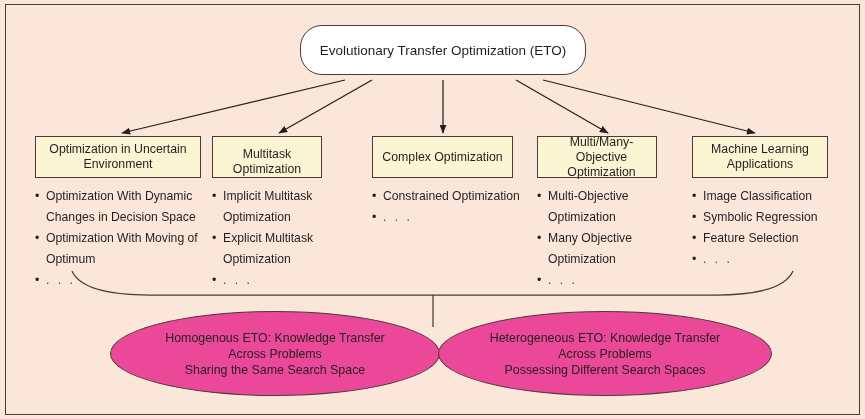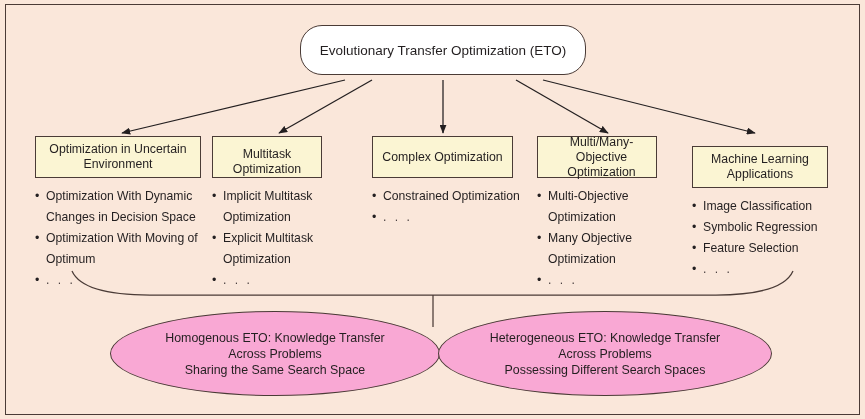--- a/index.html
+++ b/index.html
@@ -106,29 +106,29 @@
 
   
   #col-0 { left: 35px;  width: 180px; }
   #col-0 .cat-box { width: 166px; }
   #col-1 { left: 212px; width: 150px; }
   #col-1 .cat-box { width: 110px; align-items: flex-end; }
   #col-2 { left: 372px; width: 168px; }
   #col-2 .cat-box { width: 141px; }
   #col-3 { left: 537px; width: 150px; }
   #col-3 .cat-box { width: 120px; padding-left: 11px; }
-  #col-4 { left: 692px; width: 140px; margin-top: 10px; }
+  #col-4 { left: 692px; width: 140px; }
   #col-4 .cat-box { width: 136px; }
 
   
   .ellipse-node {
     position: absolute;
     top: 311px;
     height: 85px;
-    background: #f9a8d4;
+    background: #ec4899;
     border: 1.3px solid #4a3b36;
     border-radius: 50%;
     box-sizing: border-box;
     display: flex;
     flex-direction: column;
     align-items: center;
     justify-content: center;
   }
   .ellipse-node .eline {
     font-size: 12.4px;

